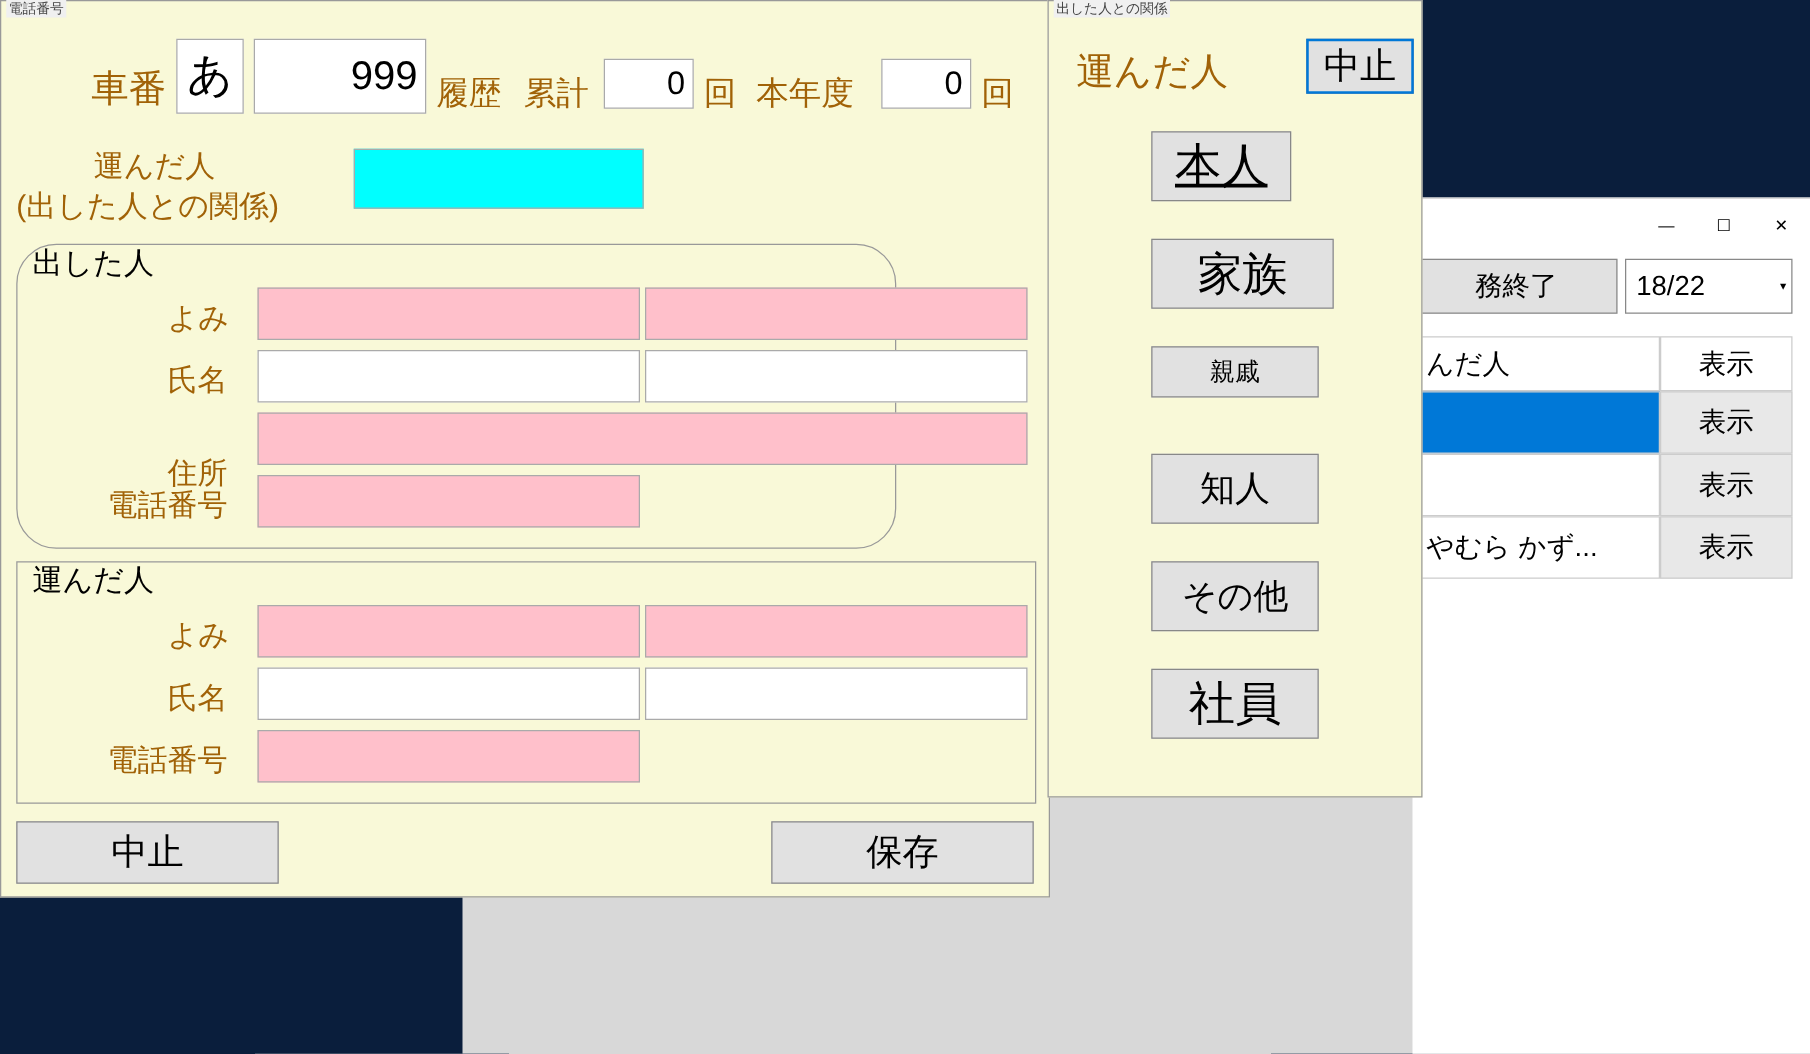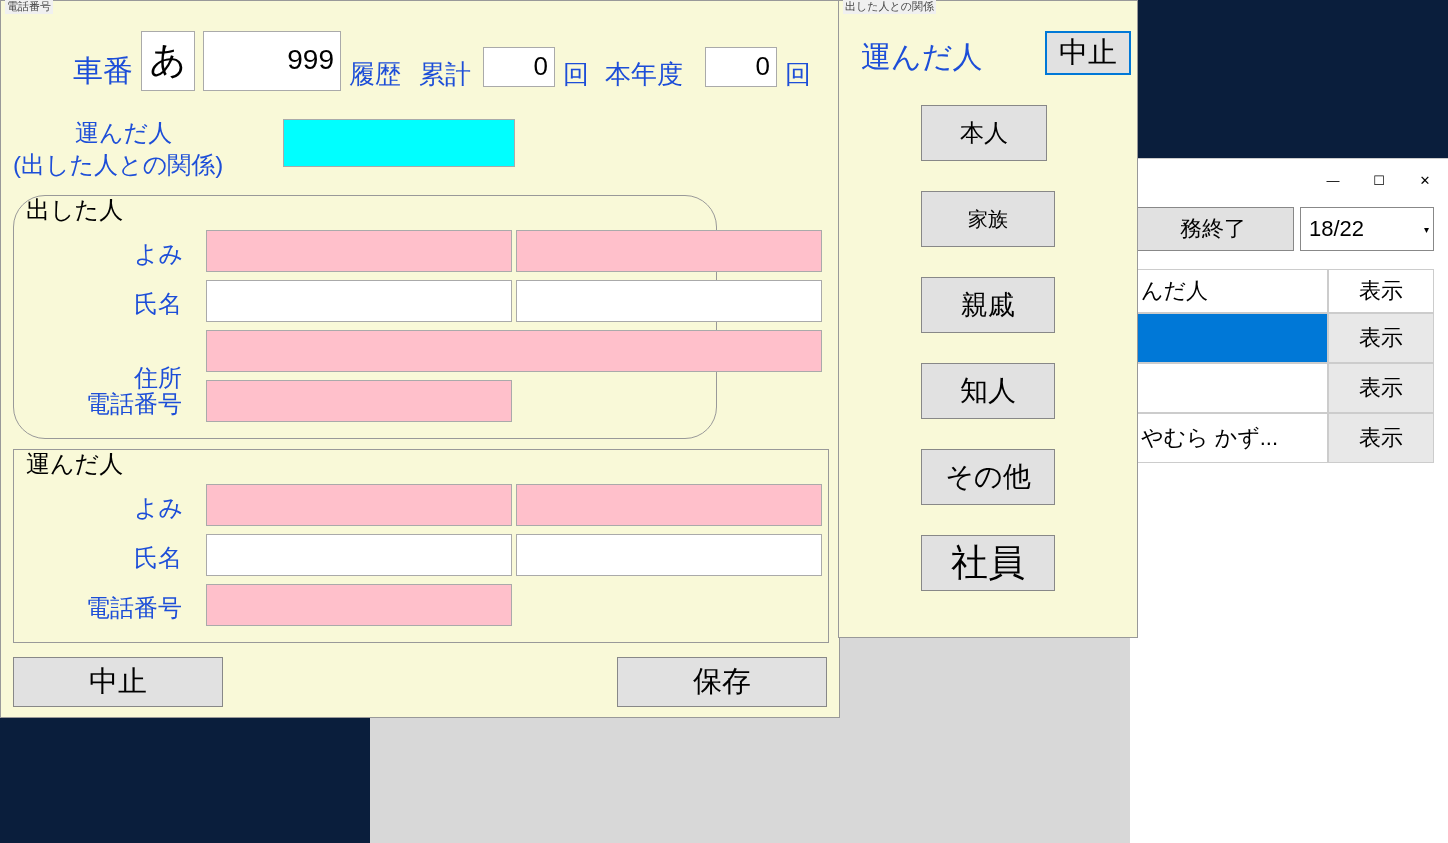--- a/index.html
+++ b/index.html
@@ -1,20 +1,20 @@
 <!DOCTYPE html>
 <html><head>
 <meta charset="utf-8">
 <style>
   * { box-sizing: border-box; font-family: "MS PGothic", "Yu Gothic", sans-serif; }
   body { margin: 0; width: 1448px; height: 843px; background: #0a1e3c; position: relative; overflow: hidden; }
   .gray-bg { position: absolute; left: 370px; top: 180px; width: 1078px; height: 663px; background: #d8d8d8; }
   .win { position: absolute; background: #f9f9d8; border: 1px solid #999; }
   .win-title { position: absolute; top: -2px; left: 4px; font-size: 11px; color: #444; background: #f0f0f0; padding: 0 2px; }
-  .lbl { font-size: 24px; color: #1d4ed8; position: absolute; }
+  .lbl { font-size: 24px; color: #a16207; position: absolute; }
   .lbl-big { font-size: 30px; }
   .txt { position: absolute; border: 1px solid #aaa; background: #fff; font-size: 30px; padding: 0 6px; text-align: right; }
   .txt-left { text-align: left; }
   .txt-center { text-align: center; }
   .pink { background: #ffc0cb !important; }
   .cyan { background: #00ffff !important; }
   .grp { position: absolute; border: 1px solid #999; }
   .grp-title { position: absolute; top: -2px; left: 8px; font-size: 24px; padding: 0 4px; }
   .btn { position: absolute; background: #e1e1e1; border: 1px solid #888; font-size: 29px; display: flex; align-items: center; justify-content: center; cursor: pointer; }
   
@@ -52,21 +52,21 @@
 <div class="cell" style="left:1132px; top:363px; width:196px; height:50px;"></div>
 <div class="cell cell-btn" style="left:1328px; top:363px; width:106px; height:50px;">表示</div>
 <div class="cell" style="left:1132px; top:413px; width:196px; height:50px;">やむら かず...</div>
 <div class="cell cell-btn" style="left:1328px; top:413px; width:106px; height:50px;">表示</div>
 
 <div class="win" style="left:0; top:0; width:840px; height:718px;">
   <div class="win-title">電話番号</div>
 
   <div class="lbl lbl-big" style="left:72px; top:50px;">車番</div>
   <div class="txt txt-center" style="left:140px; top:30px; width:54px; height:60px; font-size:36px; line-height:56px;">あ</div>
-  <div class="txt" style="left:202px; top:30px; width:138px; height:60px; font-size:28px; line-height:56px;">999</div>
+  <div class="txt" style="left:202px; top:30px; width:138px; height:60px; font-size:32px; line-height:56px;">999</div>
   <div class="lbl" style="left:348px; top:56px; font-size:26px;">履歴</div>
   <div class="lbl" style="left:418px; top:56px; font-size:26px;">累計</div>
   <div class="txt" style="left:482px; top:46px; width:72px; height:40px; font-size:26px; line-height:36px;">0</div>
   <div class="lbl" style="left:562px; top:56px; font-size:26px;">回</div>
   <div class="lbl" style="left:604px; top:56px; font-size:26px;">本年度</div>
   <div class="txt" style="left:704px; top:46px; width:72px; height:40px; font-size:26px; line-height:36px;">0</div>
   <div class="lbl" style="left:784px; top:56px; font-size:26px;">回</div>
 
   <div class="lbl" style="left:74px; top:116px;">運んだ人</div>
   <div class="lbl" style="left:12px; top:148px;">(出した人との関係)</div>
@@ -99,19 +99,19 @@
   </div>
 
   <div class="btn" style="left:12px; top:656px; width:210px; height:50px;">中止</div>
   <div class="btn" style="left:616px; top:656px; width:210px; height:50px;">保存</div>
 </div>
 
 <div class="win" style="left:838px; top:0; width:300px; height:638px;">
   <div class="win-title">出した人との関係</div>
   <div class="lbl" style="left:22px; top:36px; font-size:30px;">運んだ人</div>
   <div class="btn highlight-btn" style="left:206px; top:30px; width:86px; height:44px;">中止</div>
-  <div class="btn" style="left:82px; top:104px; width:126px; height:56px; font-size:24px;">本人</div>
-  <div class="btn" style="left:82px; top:190px; width:134px; height:56px; font-size:20px;">家族</div>
-  <div class="btn" style="left:82px; top:276px; width:134px; height:56px; font-size:27px;text-align:center;">親戚</div>
+  <div class="btn" style="left:82px; top:104px; width:112px; height:56px; font-size:37px;text-decoration:underline;">本人</div>
+  <div class="btn" style="left:82px; top:190px; width:146px; height:56px; font-size:36px;">家族</div>
+  <div class="btn" style="left:82px; top:276px; width:134px; height:41px; font-size:20px;text-align:center;">親戚</div>
   <div class="btn" style="left:82px; top:362px; width:134px; height:56px; font-size:28px;">知人</div>
   <div class="btn" style="left:82px; top:448px; width:134px; height:56px; font-size:28px;">その他</div>
   <div class="btn" style="left:82px; top:534px; width:134px; height:56px; font-size:37px;">社員</div>
 </div>
 
 </body></html>

